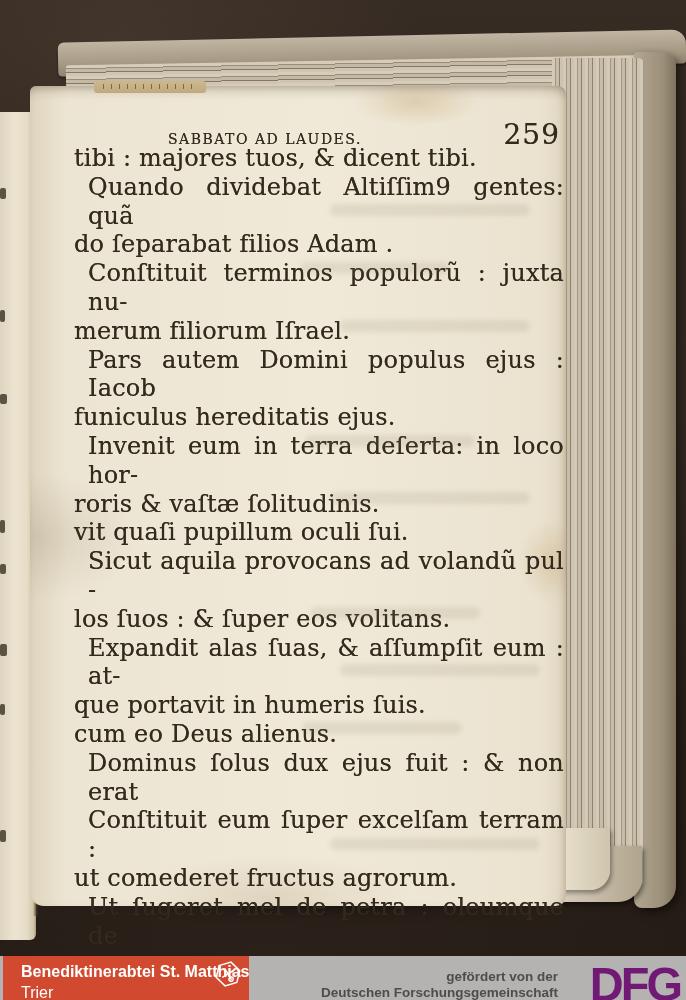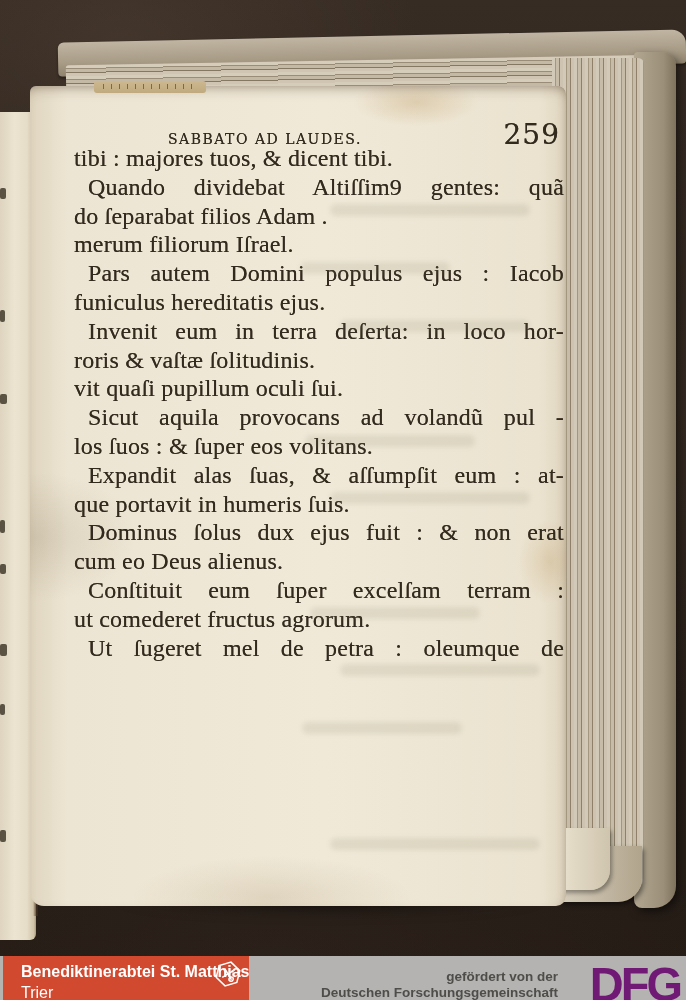--- a/index.html
+++ b/index.html
@@ -96,21 +96,20 @@
     margin-left:auto;font-size:28px;letter-spacing:1px;
     text-shadow:0 0 .5px rgba(51,42,30,.8);
   }
   .text-block{
     position:absolute;left:44px;top:58px;width:490px;
   }
   .line{
     font-size:24px;line-height:28.8px;white-space:nowrap;
     text-shadow:0 0 .5px rgba(51,42,30,.75);
     letter-spacing:.2px;
-    font-family:Liberation Serif, serif;
   }
   .line.just{white-space:normal;text-align:justify;text-align-last:justify;}
   .line.indent{padding-left:14px;}
   .ghost{
     position:absolute;height:12px;border-radius:6px;
     background:#7d7a5e;opacity:.14;filter:blur(2.5px);
   }
   
   .banner{
     position:absolute;left:0;top:956px;width:686px;height:46px;
@@ -163,32 +162,33 @@
 
     <div class="header-row">
       <span class="header-title">SABBATO AD LAUDES.</span>
       <span class="page-number">259</span>
     </div>
 
     <div class="text-block">
         <div class="line">tibi : majores tuos, &amp; dicent tibi.</div>
         <div class="line indent just">Quando dividebat Altiſſim9 gentes: quã</div>
         <div class="line">do ſeparabat filios Adam .</div>
+        <div class="line indent just">Conſtituit terminos populorũ : juxta nu-</div>
         <div class="line">merum filiorum Iſrael.</div>
         <div class="line indent just">Pars autem Domini populus ejus : Iacob</div>
         <div class="line">funiculus hereditatis ejus.</div>
         <div class="line indent just">Invenit eum in terra deſerta: in loco hor-</div>
         <div class="line">roris &amp; vaſtæ ſolitudinis.</div>
         <div class="line">vit quaſi pupillum oculi ſui.</div>
         <div class="line indent just">Sicut aquila provocans ad volandũ pul -</div>
         <div class="line">los ſuos : &amp; ſuper eos volitans.</div>
         <div class="line indent just">Expandit alas ſuas, &amp; aſſumpſit eum : at-</div>
         <div class="line">que portavit in humeris ſuis.</div>
+        <div class="line">cum eo Deus alienus.</div>
         <div class="line indent just">Dominus ſolus dux ejus fuit : &amp; non erat</div>
-        <div class="line">cum eo Deus alienus.</div>
         <div class="line indent just">Conſtituit eum ſuper excelſam terram :</div>
         <div class="line">ut comederet fructus agrorum.</div>
         <div class="line indent just">Ut ſugeret mel de petra : oleumque  de</div>
       </div>
 
     <div class="ghost" style="left:300px;top:118px;width:200px;"></div>
     <div class="ghost" style="left:270px;top:176px;width:150px;"></div>
     <div class="ghost" style="left:310px;top:234px;width:190px;"></div>
     <div class="ghost" style="left:275px;top:349px;width:170px;"></div>
     <div class="ghost" style="left:300px;top:406px;width:200px;"></div>

